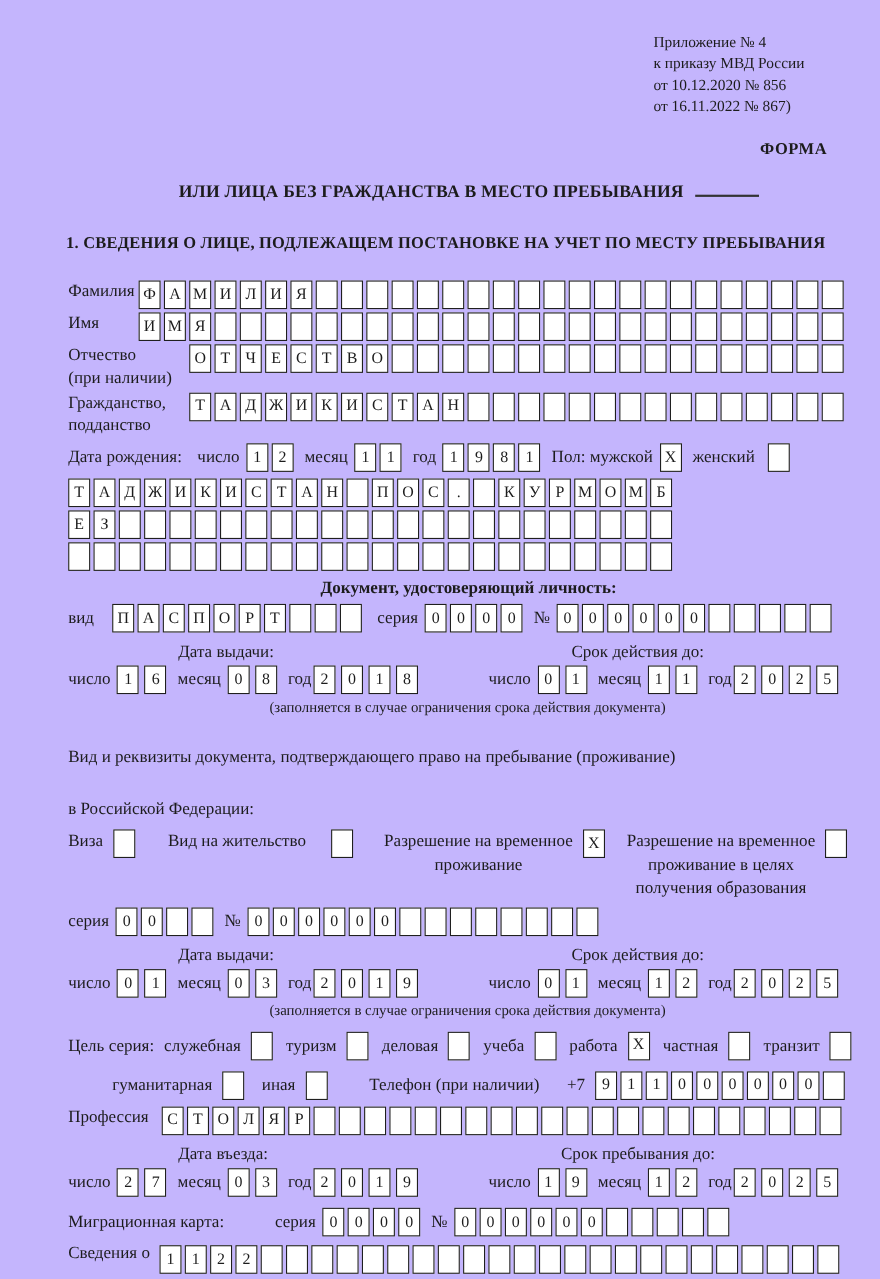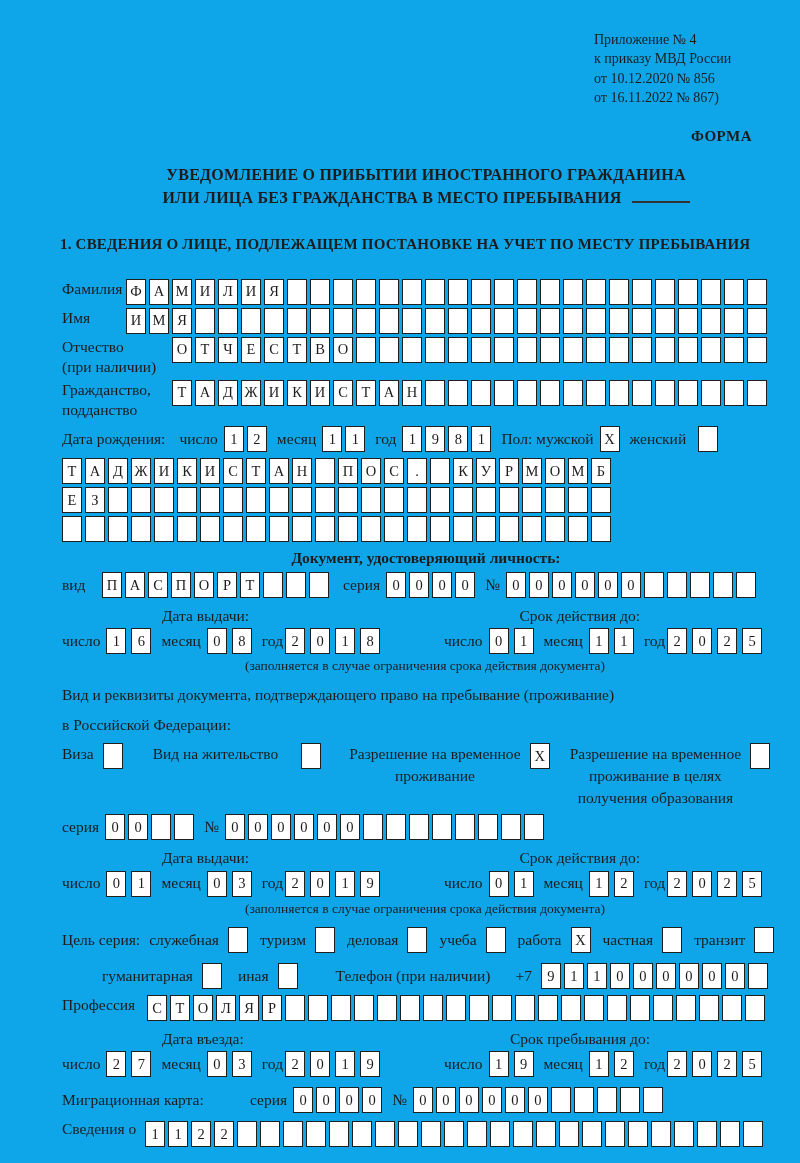--- a/index.html
+++ b/index.html
@@ -1,21 +1,21 @@
 <!DOCTYPE html>
 <html><head>
 <meta charset="utf-8">
 <style>
   html,body{margin:0;padding:0;background:#ffffff;}
   .page{
     width:800px;height:1163px;box-sizing:border-box;
     padding:30px 10px 0 62px;
     font-family:"Liberation Serif","DejaVu Serif",serif;
     color:#1c1c1c;font-size:15.5px;line-height:1.3;
-    overflow:hidden;position:relative;background:#0ea5e9;
+    overflow:hidden;position:relative;background:#c4b5fd;
   }
   .annex{margin-left:auto;width:196px;font-size:14px;line-height:1.38;}
   .annex .gap{margin-top:5px;}
   .forma{text-align:right;padding-right:38px;font-weight:bold;margin-top:20px;font-size:15px;letter-spacing:.5px;}
   .title{text-align:center;font-weight:bold;font-size:16px;margin-top:16px;line-height:1.45;letter-spacing:.2px;}
   .blank-line{display:inline-block;width:58px;border-bottom:2px solid #333;height:14px;margin-left:10px;}
   .sect{font-weight:bold;font-size:15px;margin:26px 0 24px -2px;letter-spacing:.2px;}
   .row{display:flex;align-items:flex-start;margin-bottom:3px;}
   .cells{display:flex;gap:3px;flex:none;}
   .cell{
@@ -31,21 +31,21 @@
   .center-b{text-align:center;font-weight:bold;margin:6px 0 4px 0;}
   .flabel{flex:none;padding:0 6px 0 0;}
   .flabel.after{padding-left:10px;}
   .dates-labels{display:flex;margin-top:8px;margin-bottom:2px;}
   .dl1{margin-left:100px;} .dl2{margin-left:auto;margin-right:150px;}
   .dates-row{display:flex;align-items:center;}
   .grp{display:flex;align-items:center;}
   .grp .cells{gap:5px;}
   .grp2{margin-left:64px;}
   .note{font-size:13.5px;text-align:center;padding-right:2px;margin-top:3px;}
-  .plain{margin-top:10px;}
+  .plain{margin-top:27px;}
   .opts-row{display:flex;align-items:flex-start;margin-top:8px;}
   .opt{display:flex;align-items:flex-start;gap:9px;margin-right:14px;}
   .opt .txt{text-align:center;line-height:1.4;}
   .purpose-row{display:flex;align-items:center;gap:9px;margin-top:10px;flex-wrap:nowrap;}
   .purpose-row .cells{margin-right:3px;}
   .ind{margin-left:40px;}
   .phone-gap{margin-left:26px;}
   .nw{white-space:nowrap;}
 </style>
 </head>
@@ -56,21 +56,20 @@
   <div class="annex">
     <div>Приложение № 4</div>
     <div>к приказу МВД России</div>
     <div>от 10.12.2020 № 856</div>
     <div>от 16.11.2022 № 867)</div>
   </div>
 
   <div class="forma">ФОРМА</div>
 
   <div class="title">
-    <div>УВЕДОМЛЕНИЕ О ПРИБЫТИИ ИНОСТРАННОГО ГРАЖДАНИНА</div>
     <div><span>ИЛИ ЛИЦА БЕЗ ГРАЖДАНСТВА В МЕСТО ПРЕБЫВАНИЯ</span><span class="blank-line"></span></div>
   </div>
 
   <div class="sect">1. СВЕДЕНИЯ О ЛИЦЕ, ПОДЛЕЖАЩЕМ ПОСТАНОВКЕ НА УЧЕТ ПО МЕСТУ ПРЕБЫВАНИЯ</div>
 
   <div class="row">
     <div class="lblcol w64">Фамилия</div>
     <div class="cells">
         <span class="cell">Ф</span>
         <span class="cell">А</span>

